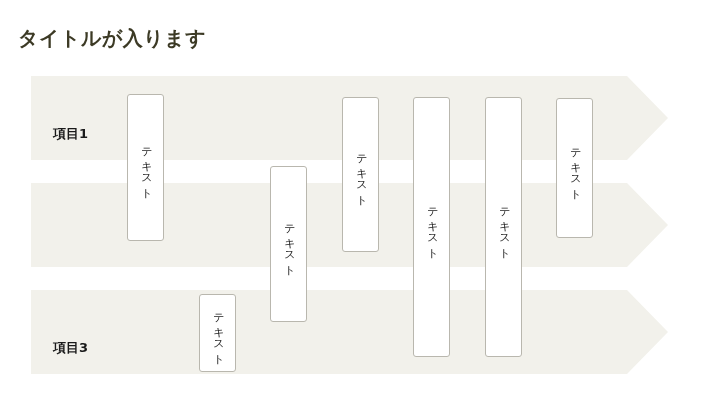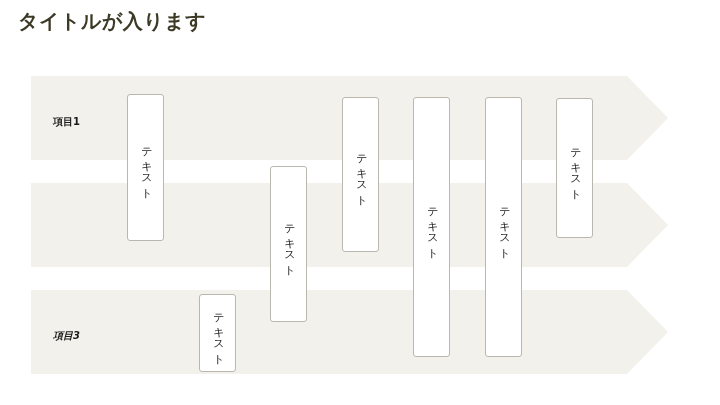--- a/index.html
+++ b/index.html
@@ -1,42 +1,42 @@
 <!DOCTYPE html>
 <html><head>
 <meta charset="utf-8">
 <style>
   html, body { margin:0; padding:0; }
   body { width:720px; height:405px; position:relative; background:#ffffff; overflow:hidden;
          font-family:"DejaVu Sans", sans-serif; }
-  .title { position:absolute; left:18px; top:8px; font-size:20px; font-weight:bold; color:#3c3a25; letter-spacing:0.5px; }
+  .title { position:absolute; left:18px; top:25px; font-size:20px; font-weight:bold; color:#3c3a25; letter-spacing:0.5px; }
   .row { position:absolute; left:31px; width:637px; height:84px; }
   .row svg { position:absolute; left:0; top:0; }
-  .row-label { position:absolute; left:22px; top:4px; height:88px; line-height:84px; font-size:10px; font-weight:bold; color:#1a1a1a; }
+  .row-label { position:absolute; left:22px; top:16px; height:88px; line-height:84px; font-size:13px; font-weight:bold; color:#1a1a1a; }
   .box { position:absolute; width:37px; background:#ffffff; border:1.5px solid #b9b7ae; border-radius:3px;
          box-sizing:border-box; display:flex; align-items:center; justify-content:center; }
   .box span { writing-mode:vertical-rl; font-size:11px; color:#222; letter-spacing:1px; }
 </style>
 </head>
 <body>
 
 <div class="title">タイトルが入ります</div>
 
 <div class="row" style="top:76px;">
   <svg width="637" height="84">
       <polygon points="0,0 596,0 637,42 596,84 0,84" fill="#f2f1eb"></polygon>
     </svg>
   <div class="row-label">項目1</div>
 </div>
 <div class="row" style="top:183px;">
   <svg width="637" height="84">
       <polygon points="0,0 596,0 637,42 596,84 0,84" fill="#f2f1eb"></polygon>
     </svg>
 </div>
-<div class="row" style="top:290px;font-style:italic;">
+<div class="row" style="top:290px;">
   <svg width="637" height="84">
       <polygon points="0,0 596,0 637,42 596,84 0,84" fill="#f2f1eb"></polygon>
     </svg>
   <div class="row-label">項目3</div>
 </div>
 
 <div class="box" style="left:127px; top:94px; height:147px;">
     <span>テキスト</span>
   </div>
 <div class="box" style="left:199px; top:294px; height:78px;">

